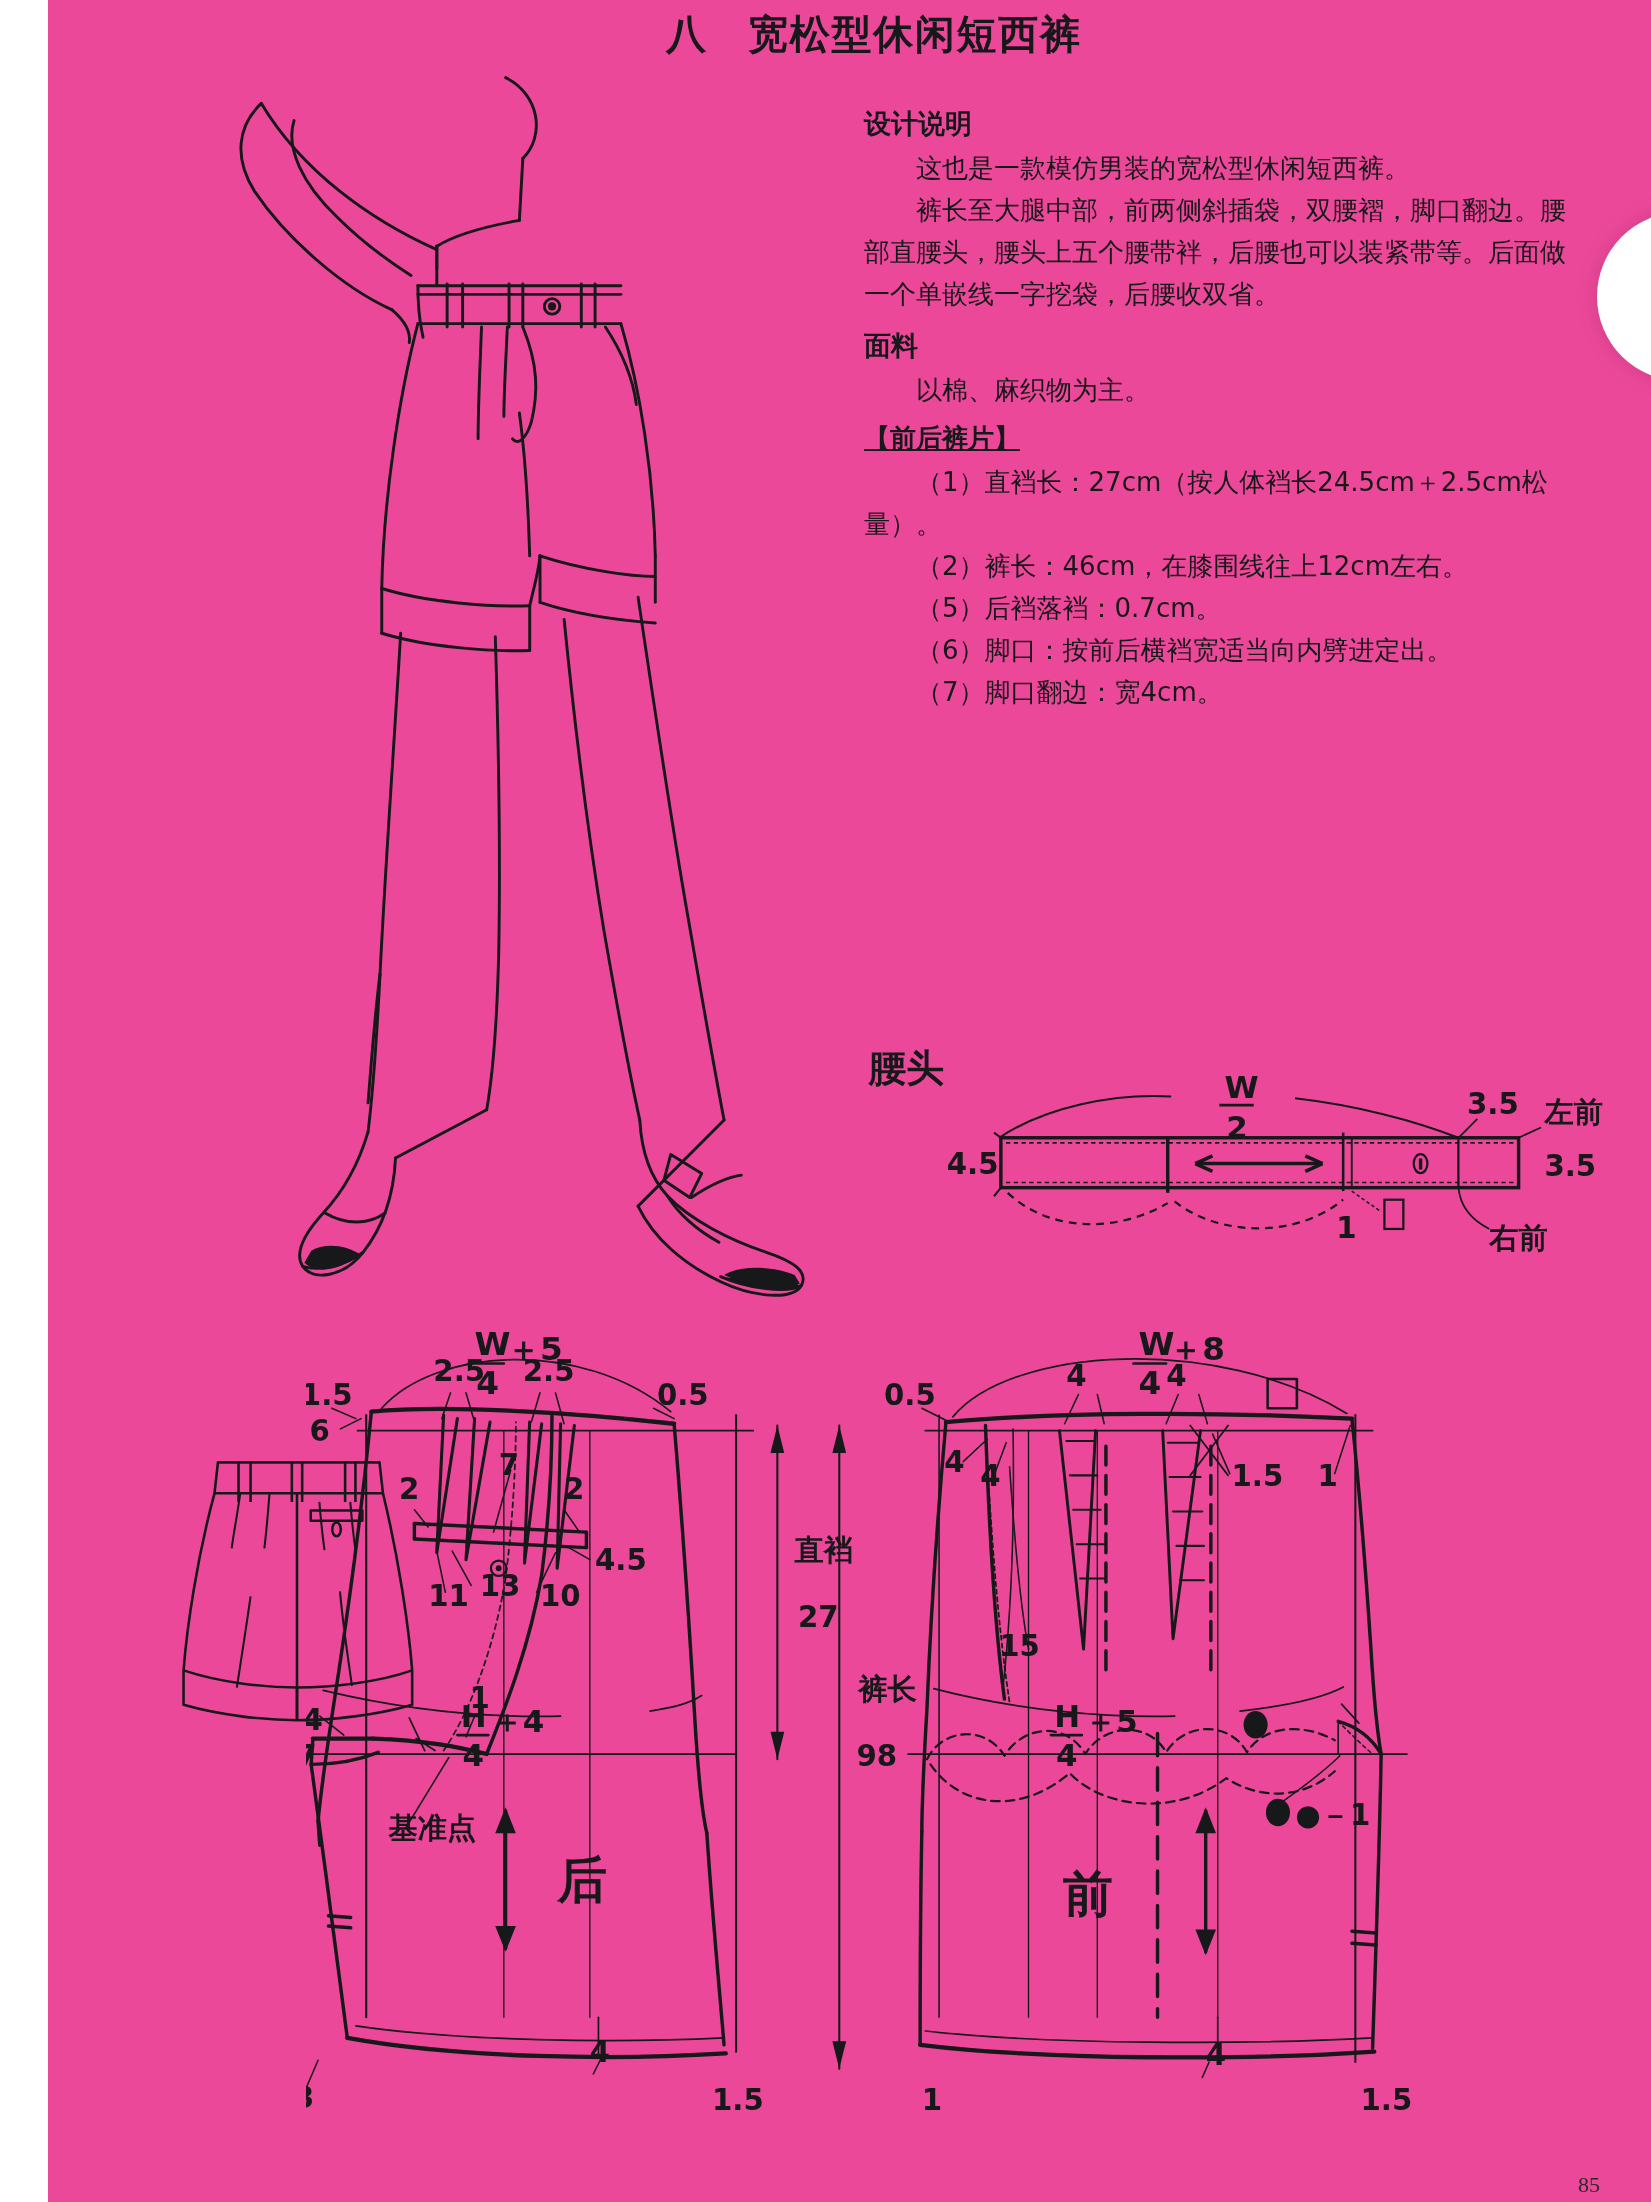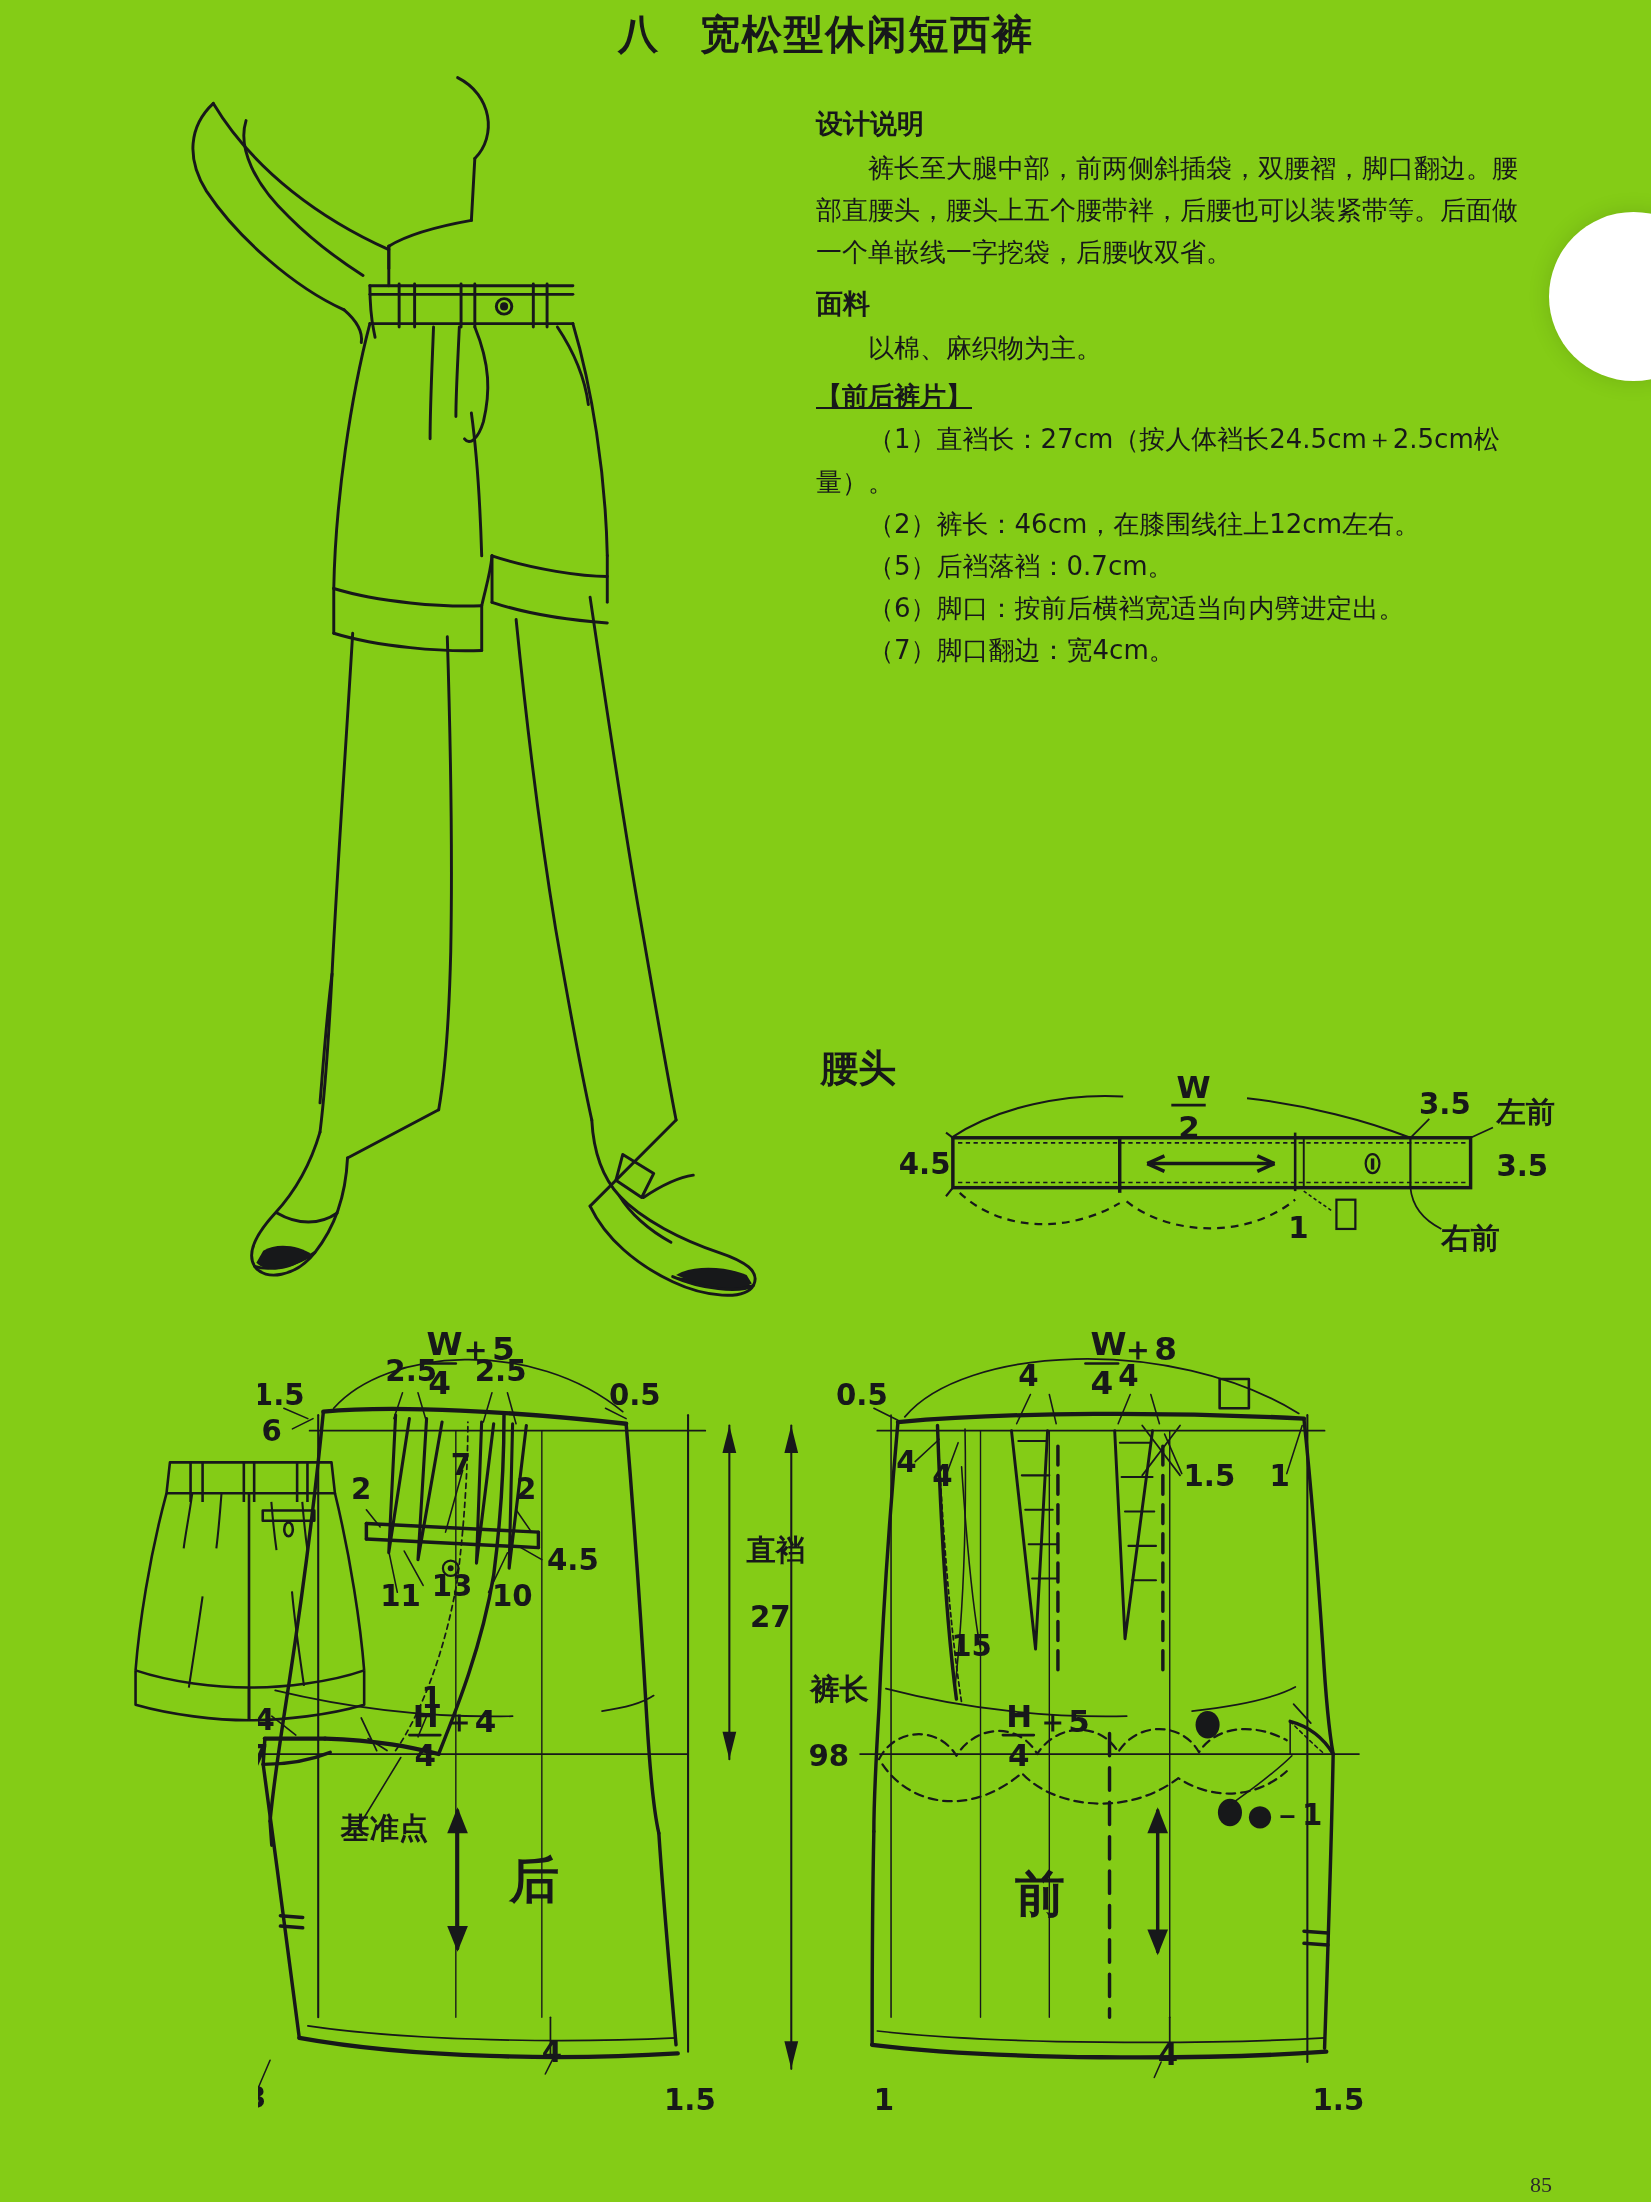--- a/index.html
+++ b/index.html
@@ -1,18 +1,18 @@
 <!DOCTYPE html>
 <html style="font-size:13.8px"><head>
 <meta charset="utf-8">
 <style>
   html,body{margin:0;padding:0;background:#ffffff;}
   body{width:1652px;height:2203px;position:relative;overflow:hidden;
        font-family:"Liberation Serif","DejaVu Serif",serif;color:#17181a;}
-  .page{position:absolute;inset:0;background:#84cc16;}
+  .page{position:absolute;inset:0;background:#ec4899;margin-left:48px;}
 
   
   .title{position:absolute;top:6.9px;left:0;width:1652px;text-align:center;
          font-size:40px;font-weight:700;letter-spacing:1.7px;
          font-family:"DejaVu Sans","Liberation Sans",sans-serif;}
   .title .num{margin-right:40px;}
 
   
   .textcol{position:absolute;left:816px;top:93px;width:714px;
            font-size:26px;line-height:1.62;}
@@ -117,20 +117,21 @@
 
       <path d="M624 1262 L660 1284 L646 1312 L616 1292 Z"></path>
 
       <path d="M198 1388 C212 1402 242 1396 262 1378 C248 1368 222 1364 206 1374 Z" fill="#17181a" stroke="none"></path>
       <path d="M774 1412 C758 1422 716 1416 686 1402 C706 1390 744 1392 768 1402 Z" fill="#17181a" stroke="none"></path>
     </svg>
   </div>
 
   <div class="textcol cjk">
     <div class="h">设计说明</div>
+    <p class="p">这也是一款模仿男装的宽松型休闲短西裤。</p>
     <p class="p">裤长至大腿中部，前两侧斜插袋，双腰褶，脚口翻边。腰部直腰头，腰头上五个腰带袢，后腰也可以装紧带等。后面做一个单嵌线一字挖袋，后腰收双省。</p>
     <div class="h">面料</div>
     <p class="p">以棉、麻织物为主。</p>
     <div class="bk">【前后裤片】</div>
     <p class="p">（1）直裆长：27cm（按人体裆长24.5cm＋2.5cm松量）。</p>
     <p class="p">（2）裤长：46cm，在膝围线往上12cm左右。</p>
     <p class="p">（5）后裆落裆：0.7cm。</p>
     <p class="p">（6）脚口：按前后横裆宽适当向内劈进定出。</p>
     <p class="p">（7）脚口翻边：宽4cm。</p>
   </div>

